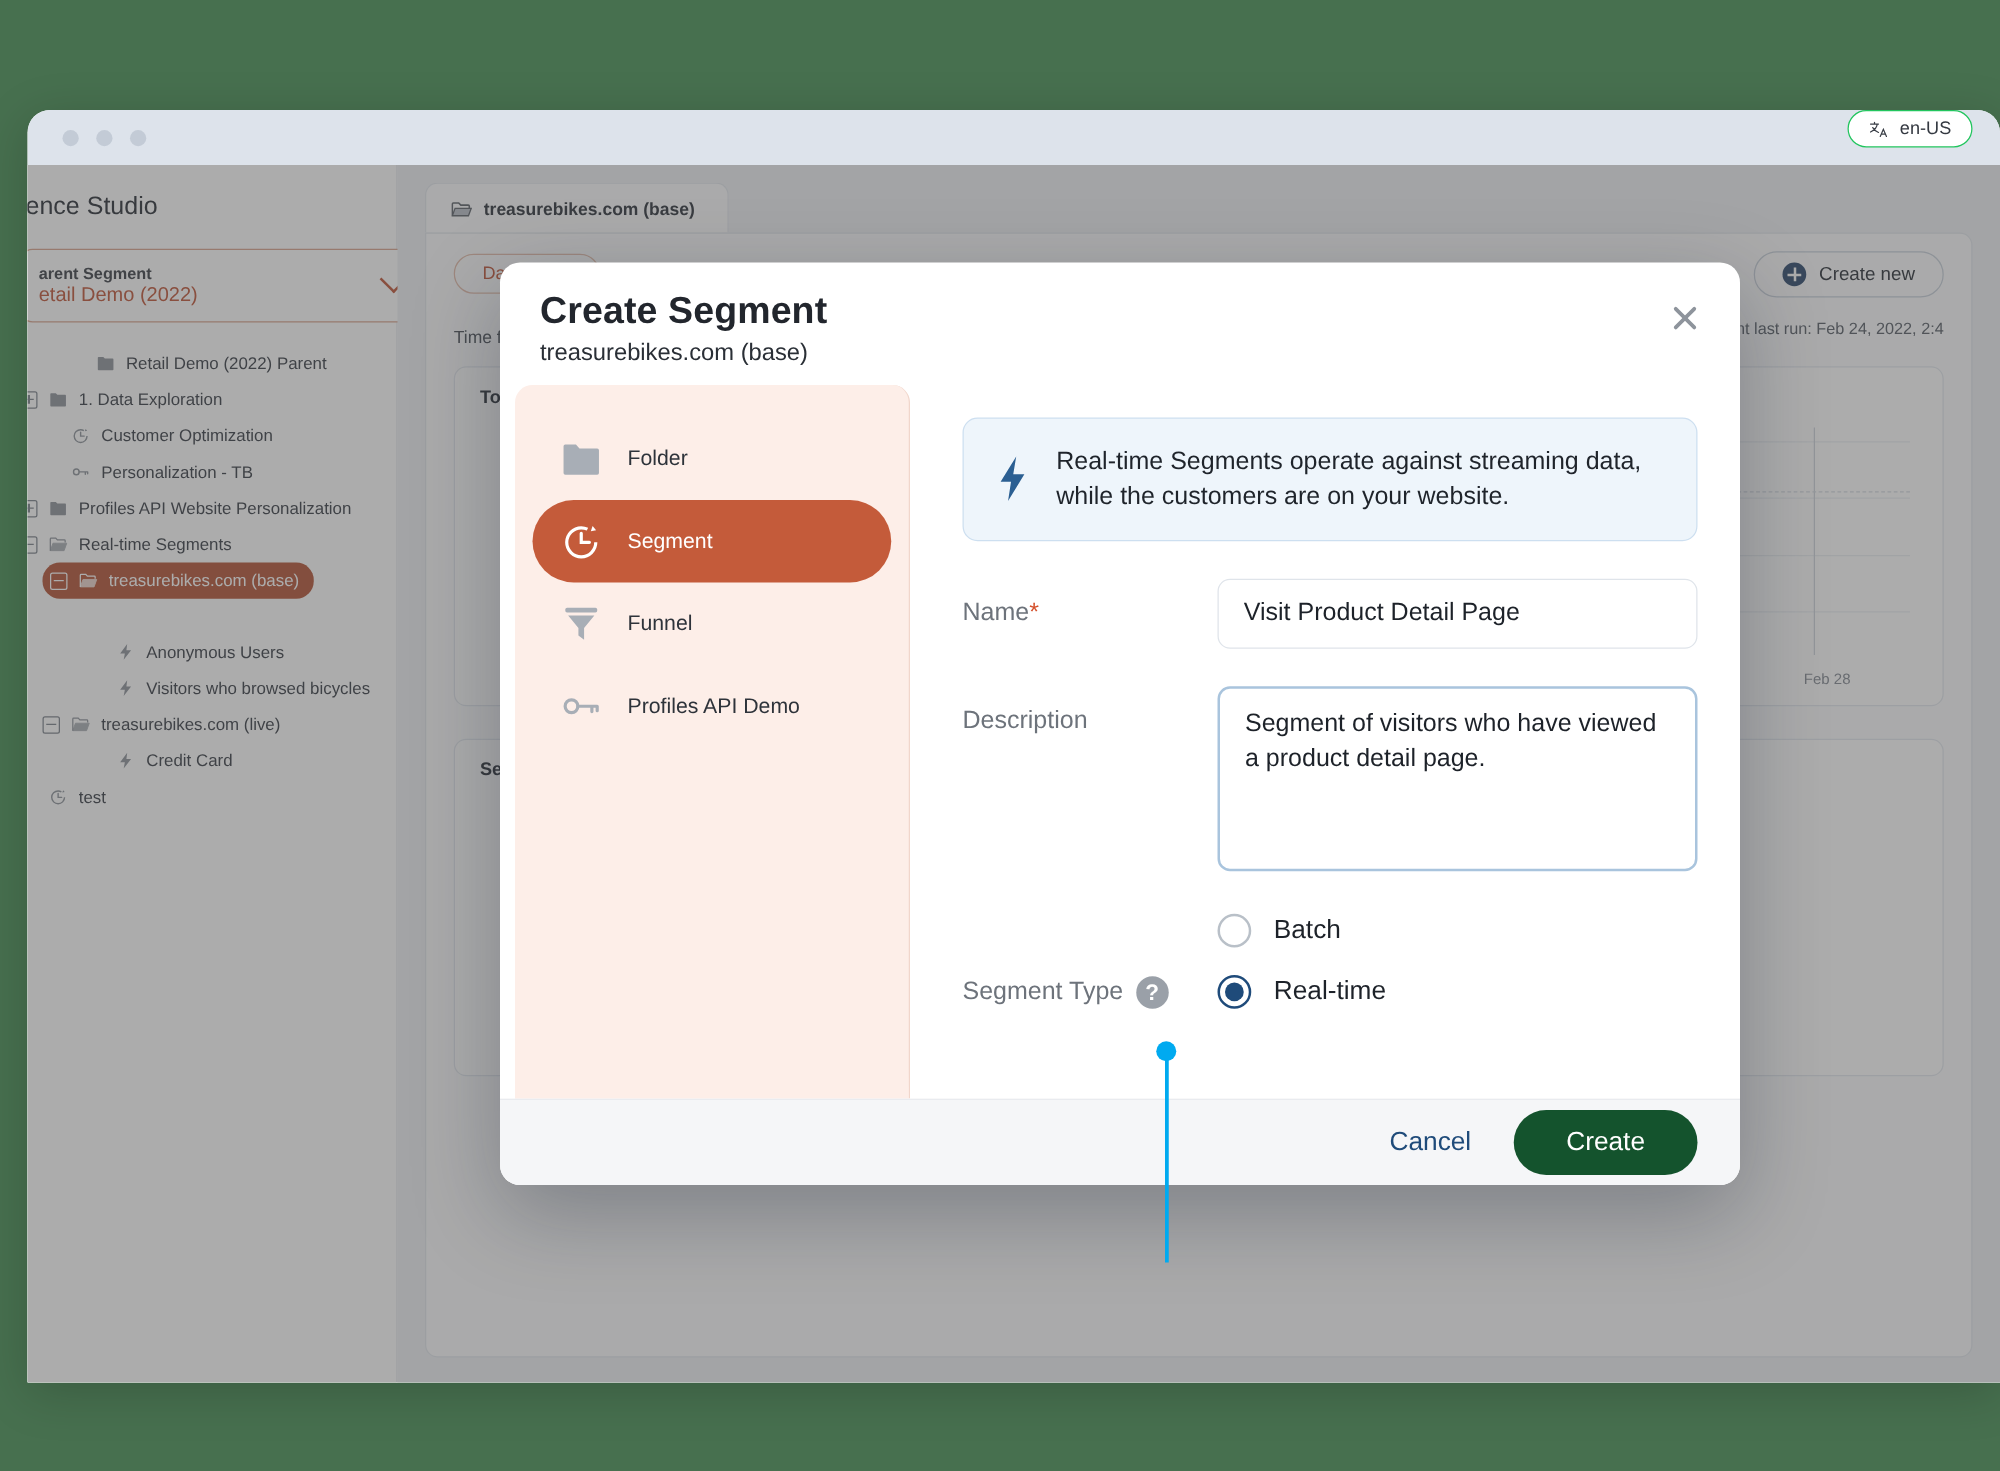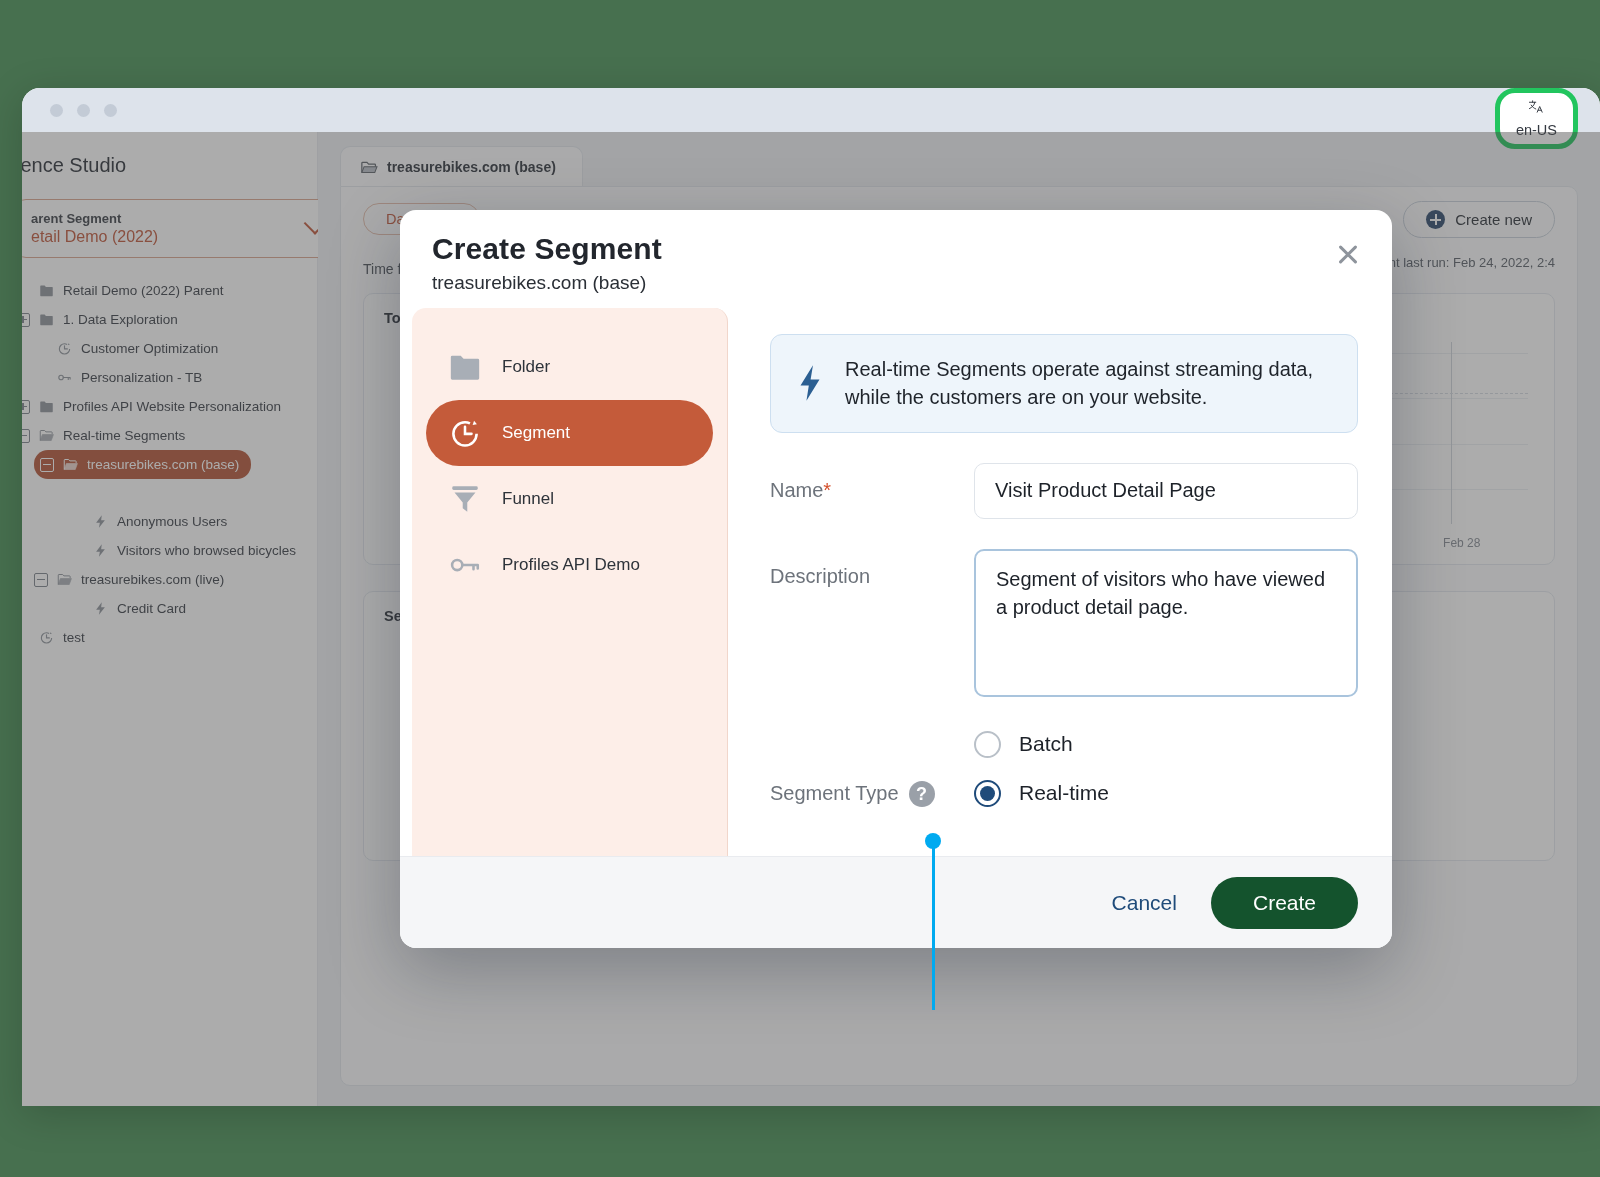--- a/index.html
+++ b/index.html
@@ -90,22 +90,22 @@
   
   .main {
     position: absolute; left: 296px; top: 0; right: 0; bottom: 0;
     background: #eef1f5; padding: 14px 22px 0 22px;
   }
   .topbar {
     position: absolute; right: 22px; top: -44px; display:flex; gap: 10px;
   }
   .lang-pill {
     display: flex; align-items: center; gap: 8px;
-    background: #fff; border: 5px solid #22c55e; border-radius: 20px;
-    padding: 6px 16px; font-size: 14.5px; color: #343941; flex-direction: column;
+    background: #fff; border: 1px solid #22c55e; border-radius: 20px;
+    padding: 6px 16px; font-size: 14.5px; color: #343941;
   }
   .tab-head {
     display: inline-flex; align-items: center; gap: 9px;
     background: #fbfcfd; border-radius: 10px 10px 0 0;
     padding: 12px 26px 11px 20px; font-size: 14px; color: #2f343c; font-weight: 600;
     border: 1px solid #e2e6ec; border-bottom: none;
   }
   .panel {
     background: #fbfcfd; border: 1px solid #e2e6ec; border-radius: 0 10px 10px 10px;
     height: 900px; padding: 16px 22px;
@@ -226,21 +226,21 @@
     width: 27px; height: 27px; border-radius: 50%; border: 2px solid #b9c0c8;
     background: #fff; flex: 0 0 auto; position: relative;
   }
   .radio.checked { border: 2px solid #1f4b7a; }
   .radio.checked::after {
     content: ""; position: absolute; left: 4px; top: 4px;
     width: 15px; height: 15px; border-radius: 50%; background: #1f4b7a;
   }
 
   .modal-foot {
-    height: 92px; background: #f5f6f8; border-top: 1px solid #e9ebef;
+    height: 69px; background: #f5f6f8; border-top: 1px solid #e9ebef;
     display: flex; align-items: center; justify-content: flex-end;
     gap: 34px; padding-right: 34px;
   }
   .btn-cancel { font-size: 21px; color: #1f4b7a; background: none; border: none;
     font-family: "Liberation Sans", sans-serif; cursor: pointer; }
   .btn-create {
     background: #14532d; color: #fff; border: none; border-radius: 26px;
     font-size: 21px; padding: 14px 42px; font-family: "Liberation Sans", sans-serif;
     cursor: pointer;
   }
@@ -280,21 +280,21 @@
 
         <div class="parent-select">
           <div>
             <div class="ps-label">arent Segment</div>
             <div class="ps-value">etail Demo (2022)</div>
           </div>
           <span class="chev"></span>
         </div>
 
         <div class="tree" id="tree">
-            <div class="tree-row" style="padding-left: 0px;">
+            <div class="tree-row" style="padding-left: 0px; justify-content: center;">
               <span class="tw"></span>
               <svg viewBox="0 0 24 24" class="ic">
                 <path d="M2 20V5a1 1 0 011-1h6l2 2.2h10a1 1 0 011 1V20a1 1 0 01-1 1H3a1 1 0 01-1-1z" fill="#8e949c"></path>
               </svg>
               <span>Retail Demo (2022) Parent</span>
             </div>
             <div class="tree-row" style="padding-left: 0px;">
               <span class="tw box plus"></span>
               <svg viewBox="0 0 24 24" class="ic">
                 <path d="M2 20V5a1 1 0 011-1h6l2 2.2h10a1 1 0 011 1V20a1 1 0 01-1 1H3a1 1 0 01-1-1z" fill="#8e949c"></path>

